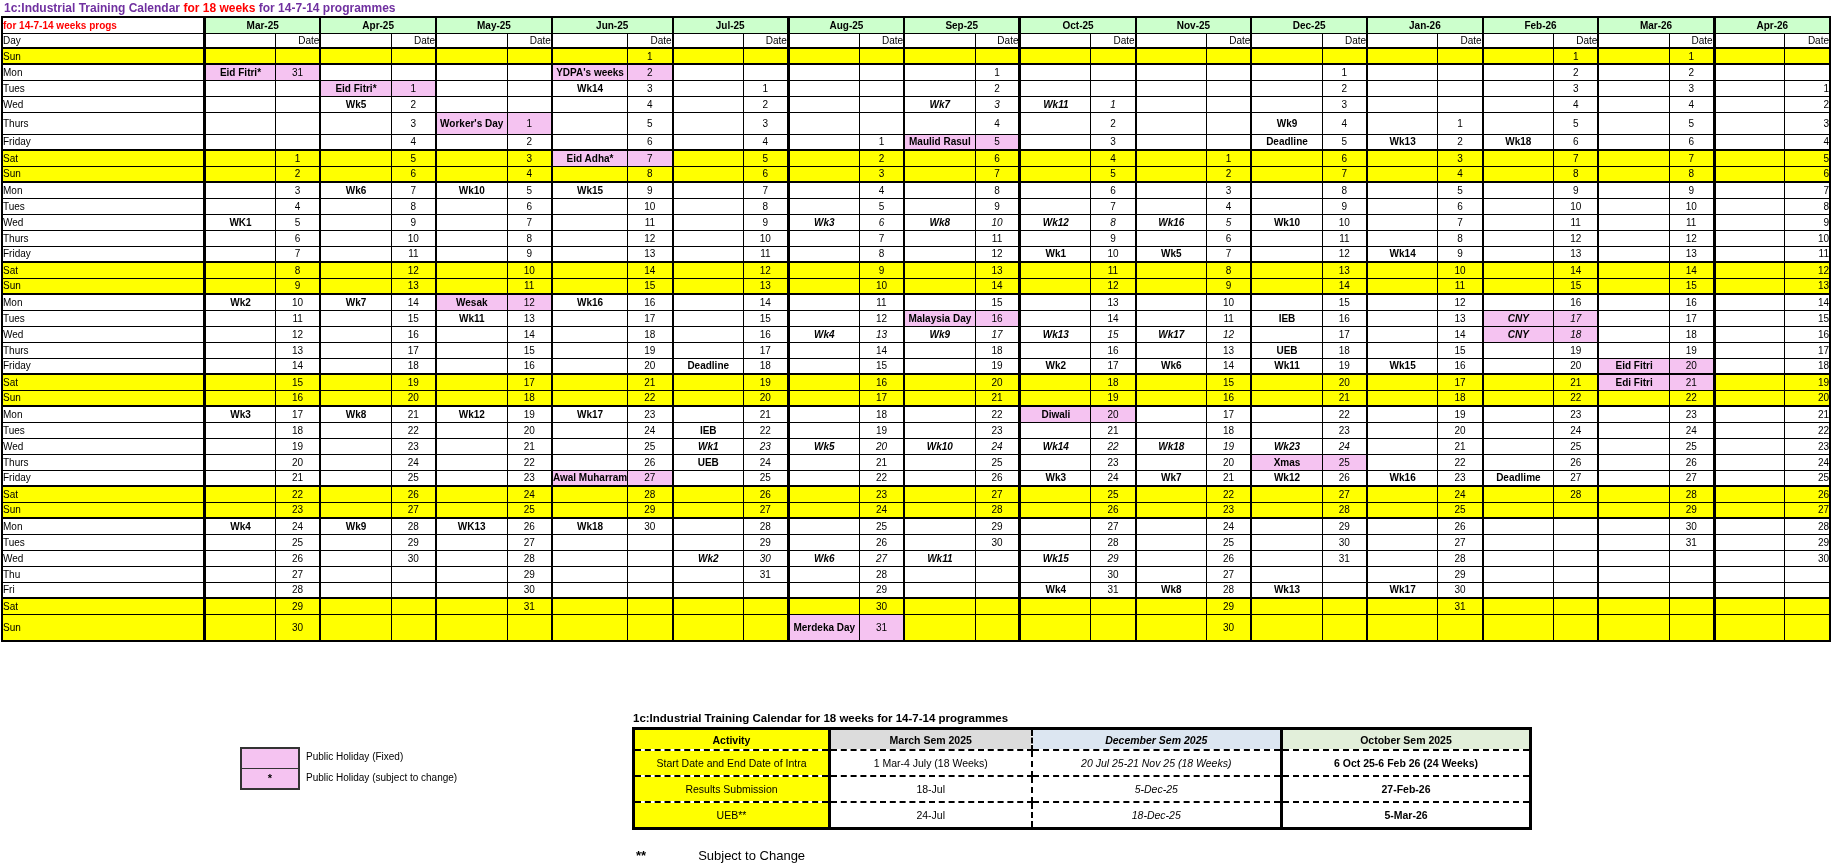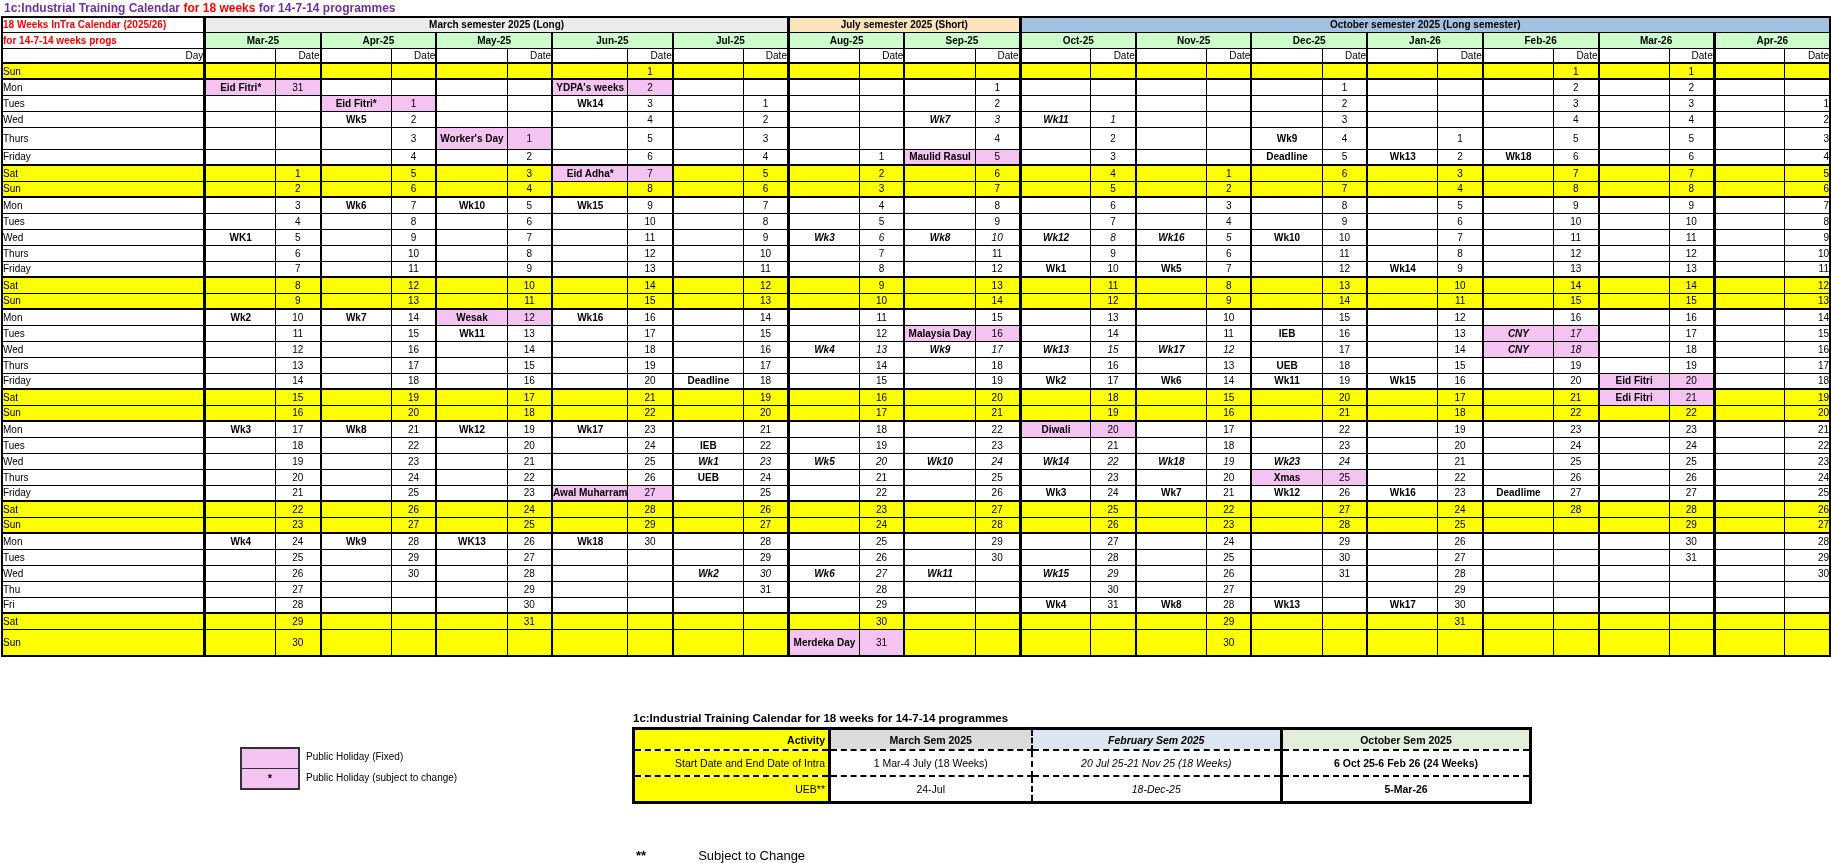--- a/index.html
+++ b/index.html
@@ -6,21 +6,21 @@
   body{width:1831px;height:863px;background:#fff;font-family:"Liberation Sans",sans-serif;position:relative;overflow:hidden}
   .title{position:absolute;top:1px;left:4px;font-size:12px;font-weight:bold;white-space:nowrap}
   .title .p{color:var(--purple)} .title .r{color:var(--red)}
 
   table.cal{position:absolute;top:16px;left:1px;border-collapse:collapse;table-layout:fixed;border:2px solid #000}
   table.cal td{border:1px solid #000;padding:0;overflow:hidden;white-space:nowrap;font-size:10px;line-height:11px;vertical-align:middle}
   td.lt{font-size:11.5px;color:var(--red);font-weight:bold;text-align:left;padding-left:3px;background:#fff;border-right:3px solid #000}
   td.sem{font-weight:bold;font-size:11px;text-align:center}
   td.sem0{background:var(--semMarch)} td.sem1{background:var(--semJuly)} td.sem2{background:var(--semOct)}
   td.mon{background:var(--monthBg);font-weight:bold;font-size:11px;text-align:center}
-  td.dayh{font-size:11px;text-align:right;padding-left:3px;border-right:3px solid #000}
+  td.dayh{font-size:11px;text-align:left;padding-left:3px;border-right:3px solid #000}
   td.dateh{font-size:10px;text-align:right;padding-right:3px}
   td.day{font-size:11px;text-align:left;padding-left:3px;border-right:3px solid #000}
   td.lblc{font-weight:bold;text-align:center;border-right:1px dashed #555}
   td.lblh{border-right:1px dashed #555}
   td.datec{text-align:center}
   td.ar{text-align:right;padding-right:4px}
   .wkend{background:var(--weekend)}
   .hol{background:var(--holiday)}
   .it{font-style:italic}
   .sm{font-size:8px}
@@ -34,21 +34,21 @@
   .legend .box{width:56px;border:2px solid #333}
   .legend .sw{height:19px;background:var(--holiday);text-align:center;font-size:11px;font-weight:bold;line-height:19px}
   .legend .sw+.sw{border-top:1px solid #333}
   .legend .lbl{position:absolute;left:66px;width:260px;font-size:10px;line-height:20px}
   .legend .lbl1{top:0} .legend .lbl2{top:21px}
 
   .sumtitle{position:absolute;left:633px;top:712px;font-size:11.5px;font-weight:bold;color:#000}
   table.sum{position:absolute;left:632px;top:727px;border-collapse:collapse;table-layout:fixed;border:3px solid #000}
   table.sum td{border:2px dashed #000;font-size:10.5px;text-align:center;padding:1px 3px;height:22px;overflow:hidden;white-space:nowrap}
   table.sum tr.hd td{height:17px;font-weight:bold}
-  table.sum td.c0{background:var(--sumActivity);text-align:right;font-weight:normal;border-left:3px solid #000}
+  table.sum td.c0{background:var(--sumActivity);text-align:center;font-weight:normal;border-left:3px solid #000}
   table.sum tr.hd td.c0{font-weight:bold}
   table.sum tr.hd td.c1{background:var(--sumMarch)}
   table.sum tr.hd td.c2{background:var(--sumJuly);font-style:italic}
   table.sum tr.hd td.c3{background:var(--sumOct)}
   table.sum td.c1{border-left:3px solid #000}
   table.sum td.c3{border-left:3px solid #000;border-right:3px solid #000;font-weight:bold}
   table.sum td.c2{font-style:italic}
   .footnote{position:absolute;left:636px;top:848px;font-size:13px}
   .footnote .fs{font-weight:bold}
   .footnote .ft{margin-left:52px}
@@ -84,26 +84,20 @@
       <col style="width:71px">
       <col style="width:45px">
       <col style="width:71px">
       <col style="width:45px">
       <col style="width:71px">
       <col style="width:45px">
       <col style="width:71px">
       <col style="width:45px">
     </colgroup>
     <tbody>
-      <tr style="height:15px">
-        <td class="lt">18 Weeks InTra Calendar (2025/26)</td>
-        <td class="sem sem0 ml3" colspan="10">March semester 2025 (Long)</td>
-        <td class="sem sem1 ml3" colspan="4">July semester 2025 (Short)</td>
-        <td class="sem sem2 ml3" colspan="14">October semester 2025 (Long semester)</td>
-      </tr>
       <tr style="height:16px">
         <td class="lt">for 14-7-14 weeks progs</td>
         <td class="mon ml3" colspan="2">Mar-25</td>
         <td class="mon ml2" colspan="2">Apr-25</td>
         <td class="mon ml2" colspan="2">May-25</td>
         <td class="mon ml2" colspan="2">Jun-25</td>
         <td class="mon ml2" colspan="2">Jul-25</td>
         <td class="mon ml3" colspan="2">Aug-25</td>
         <td class="mon ml2" colspan="2">Sep-25</td>
         <td class="mon ml3" colspan="2">Oct-25</td>
@@ -1278,30 +1272,36 @@
     <colgroup>
       <col style="width:196px">
       <col style="width:202px">
       <col style="width:250px">
       <col style="width:249px">
     </colgroup>
     <tbody>
       <tr class="hd">
         <td class="c0">Activity</td>
         <td class="c1">March Sem 2025</td>
-        <td class="c2">February Sem 2025</td>
+        <td class="c2">December Sem 2025</td>
         <td class="c3">October Sem 2025</td>
       </tr>
       <tr>
         <td class="c0">Start Date and End Date of Intra</td>
         <td class="c1">1 Mar-4 July (18 Weeks)</td>
         <td class="c2">20 Jul 25-21 Nov 25 (18 Weeks)</td>
         <td class="c3">6 Oct 25-6 Feb 26 (24 Weeks)</td>
       </tr>
       <tr>
+        <td class="c0">Results Submission</td>
+        <td class="c1">18-Jul</td>
+        <td class="c2">5-Dec-25</td>
+        <td class="c3">27-Feb-26</td>
+      </tr>
+      <tr>
         <td class="c0">UEB**</td>
         <td class="c1">24-Jul</td>
         <td class="c2">18-Dec-25</td>
         <td class="c3">5-Mar-26</td>
       </tr>
     </tbody>
   </table>
 <div class="footnote"><span class="fs">**</span><span class="ft">Subject to Change</span></div>
 
 </body></html>

